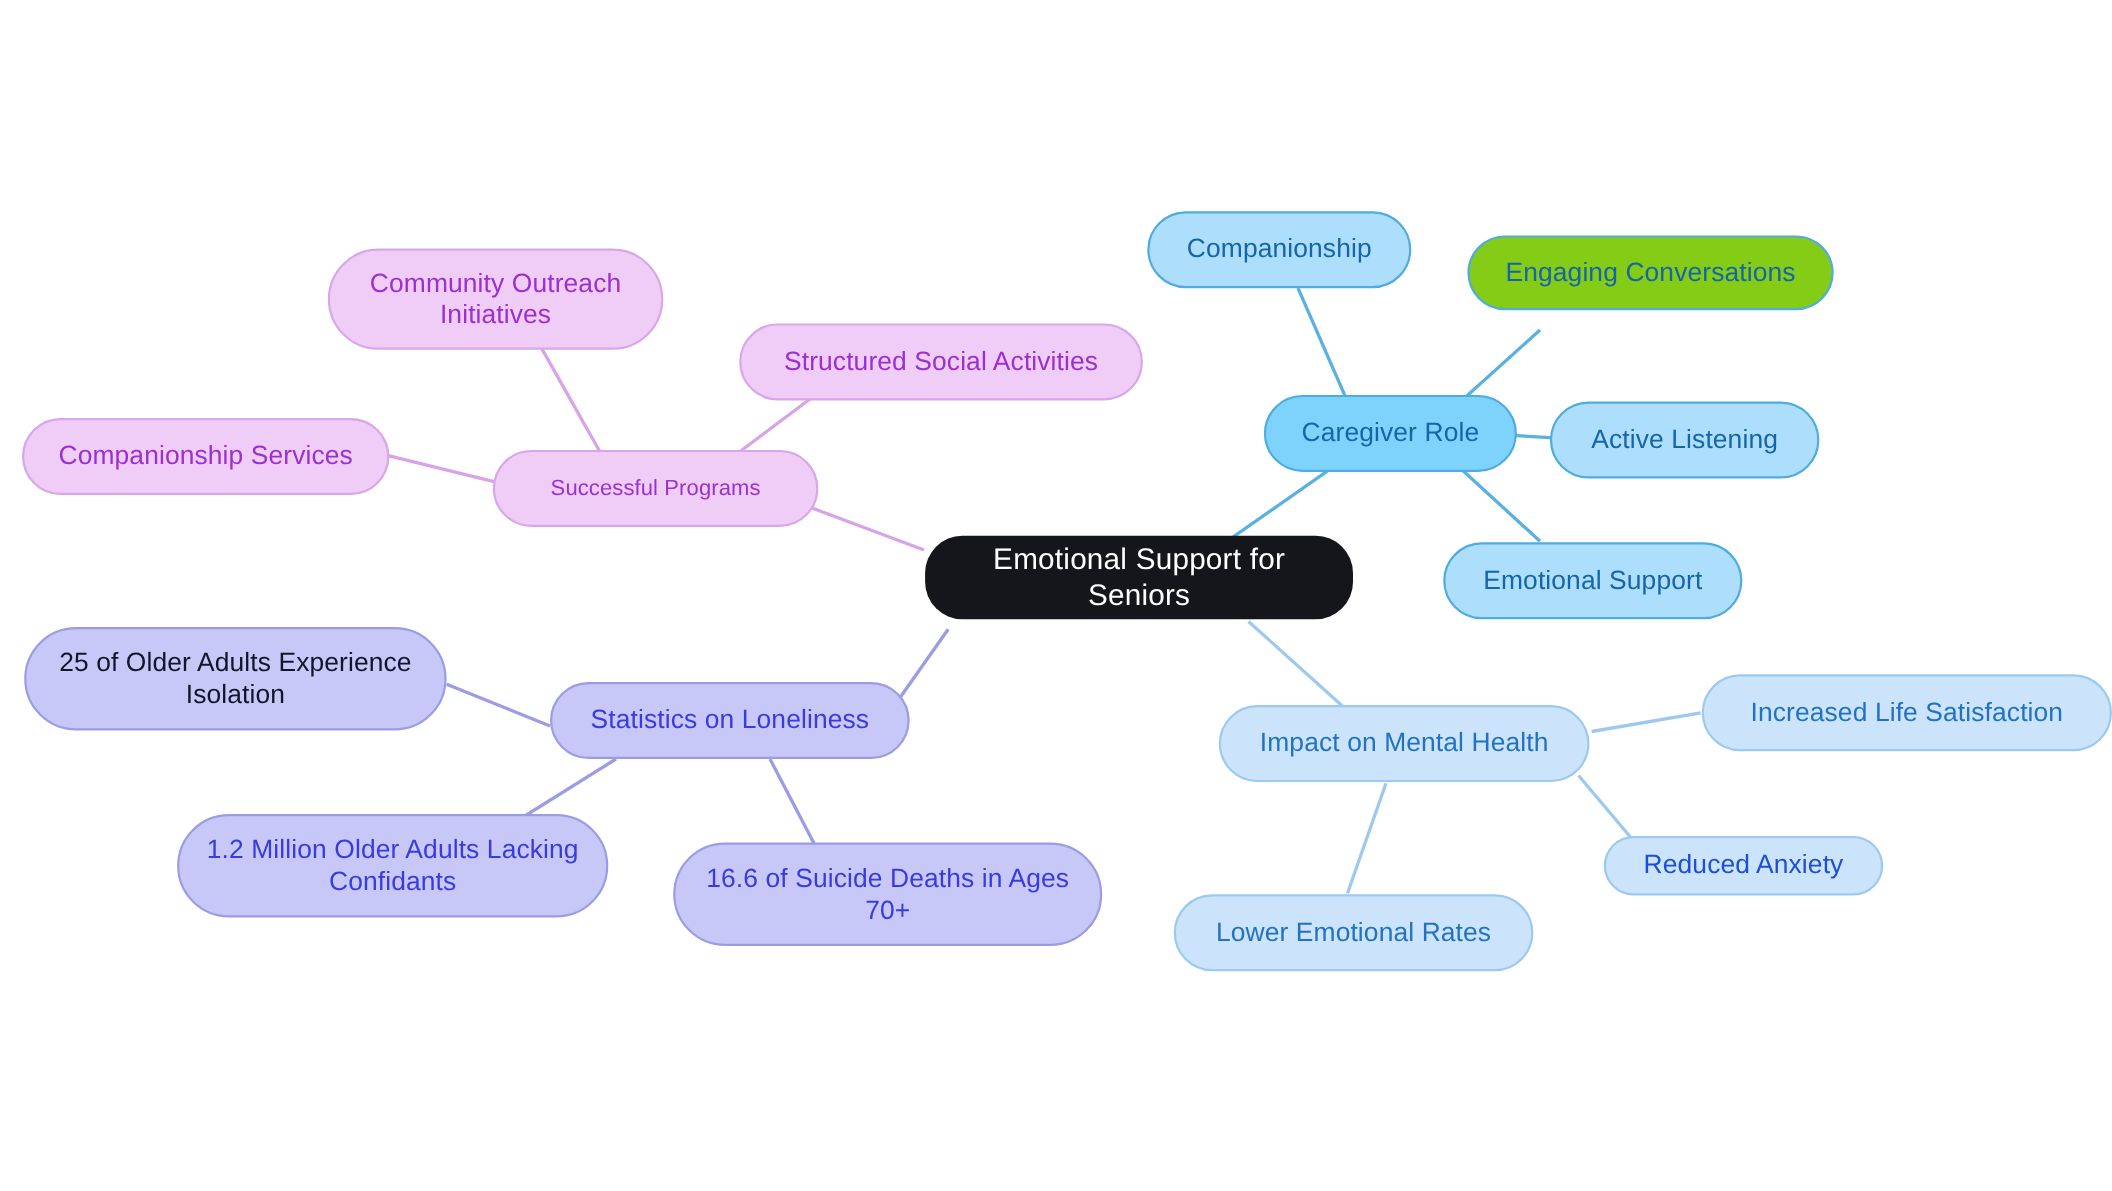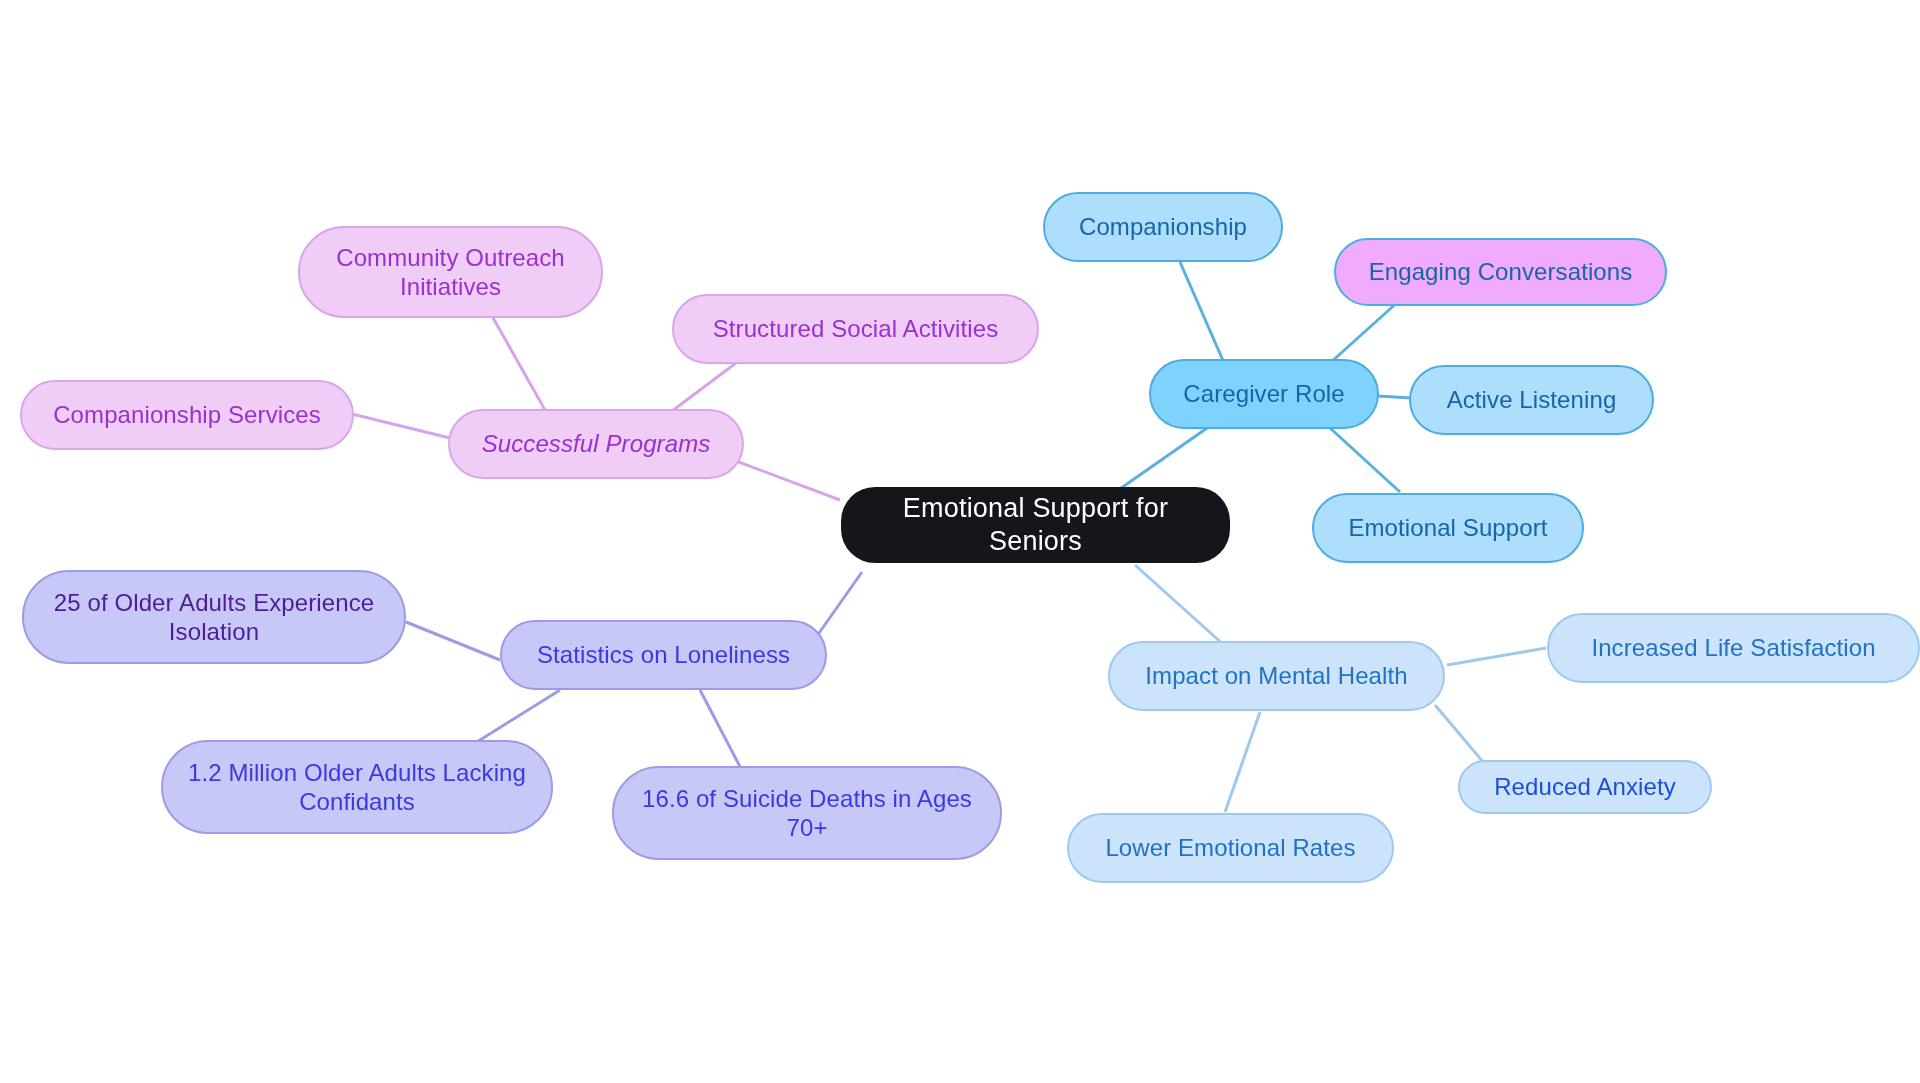--- a/index.html
+++ b/index.html
@@ -89,21 +89,21 @@
   </div>
 
   <div class="node" style="left:1149px; top:359px; width:230px; height:70px; background:#7dd3fc; border-color:#4facdf; color:#1565a8; font-size:24px;">
     <span class="node-label">Caregiver Role</span>
   </div>
 
   <div class="node" style="left:1043px; top:192px; width:240px; height:70px; background:#addefc; border-color:#4facdf; color:#1565a8; font-size:24px;">
     <span class="node-label">Companionship</span>
   </div>
 
-  <div class="node" style="left:1334px; top:238px; width:333px; height:68px; background:#f0abfc; border-color:#4facdf; color:#1565a8; font-size:24px;">
+  <div class="node" style="left:1334px; top:214px; width:333px; height:68px; background:#84cc16; border-color:#4facdf; color:#1565a8; font-size:24px;">
     <span class="node-label">Engaging Conversations</span>
   </div>
 
   <div class="node" style="left:1409px; top:365px; width:245px; height:70px; background:#addefc; border-color:#4facdf; color:#1565a8; font-size:24px;">
     <span class="node-label">Active Listening</span>
   </div>
 
   <div class="node" style="left:1312px; top:493px; width:272px; height:70px; background:#addefc; border-color:#4facdf; color:#1565a8; font-size:24px;">
     <span class="node-label">Emotional Support</span>
   </div>
@@ -117,42 +117,42 @@
   </div>
 
   <div class="node" style="left:1458px; top:760px; width:254px; height:54px; background:#cbe4fb; border-color:#9ec9ef; color:#1d4ed8; font-size:24px;">
     <span class="node-label">Reduced Anxiety</span>
   </div>
 
   <div class="node" style="left:1067px; top:813px; width:327px; height:70px; background:#cbe4fb; border-color:#9ec9ef; color:#2272c4; font-size:24px;">
     <span class="node-label">Lower Emotional Rates</span>
   </div>
 
-  <div class="node" style="left:448px; top:409px; width:296px; height:70px; background:#efcdf7; border-color:#d9a6ea; color:#9b2fd0; font-size:24px;font-style:italic;">
+  <div class="node" style="left:448px; top:409px; width:296px; height:70px; background:#efcdf7; border-color:#d9a6ea; color:#9b2fd0; font-size:20px;">
     <span class="node-label">Successful Programs</span>
   </div>
 
   <div class="node" style="left:298px; top:226px; width:305px; height:92px; background:#efcdf7; border-color:#d9a6ea; color:#9b2fd0; font-size:24px;">
     <span class="node-label">Community Outreach
 Initiatives</span>
   </div>
 
   <div class="node" style="left:672px; top:294px; width:367px; height:70px; background:#efcdf7; border-color:#d9a6ea; color:#9b2fd0; font-size:24px;">
     <span class="node-label">Structured Social Activities</span>
   </div>
 
   <div class="node" style="left:20px; top:380px; width:334px; height:70px; background:#efcdf7; border-color:#d9a6ea; color:#9b2fd0; font-size:24px;">
     <span class="node-label">Companionship Services</span>
   </div>
 
   <div class="node" style="left:500px; top:620px; width:327px; height:70px; background:#c7c7f8; border-color:#9c9ce4; color:#3a3ae0; font-size:24px;">
     <span class="node-label">Statistics on Loneliness</span>
   </div>
 
-  <div class="node" style="left:22px; top:570px; width:384px; height:94px; background:#c7c7f8; border-color:#9c9ce4; color:#4c1d95; font-size:24px;">
+  <div class="node" style="left:22px; top:570px; width:384px; height:94px; background:#c7c7f8; border-color:#9c9ce4; color:#0f172a; font-size:24px;">
     <span class="node-label">25 of Older Adults Experience
 Isolation</span>
   </div>
 
   <div class="node" style="left:161px; top:740px; width:392px; height:94px; background:#c7c7f8; border-color:#9c9ce4; color:#3a3ae0; font-size:24px;">
     <span class="node-label">1.2 Million Older Adults Lacking
 Confidants</span>
   </div>
 
   <div class="node" style="left:612px; top:766px; width:390px; height:94px; background:#c7c7f8; border-color:#9c9ce4; color:#3a3ae0; font-size:24px;">

